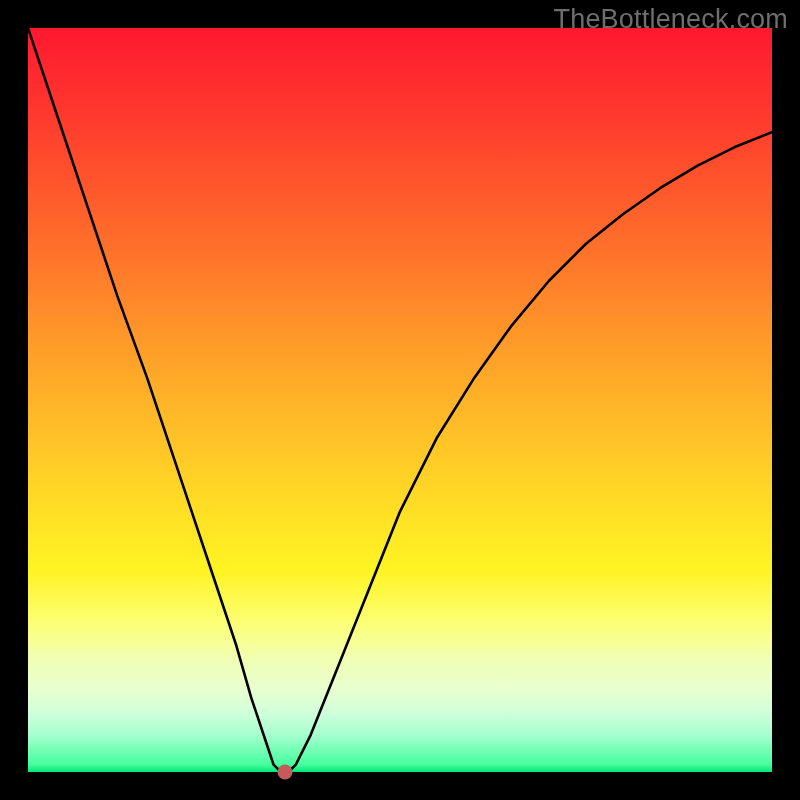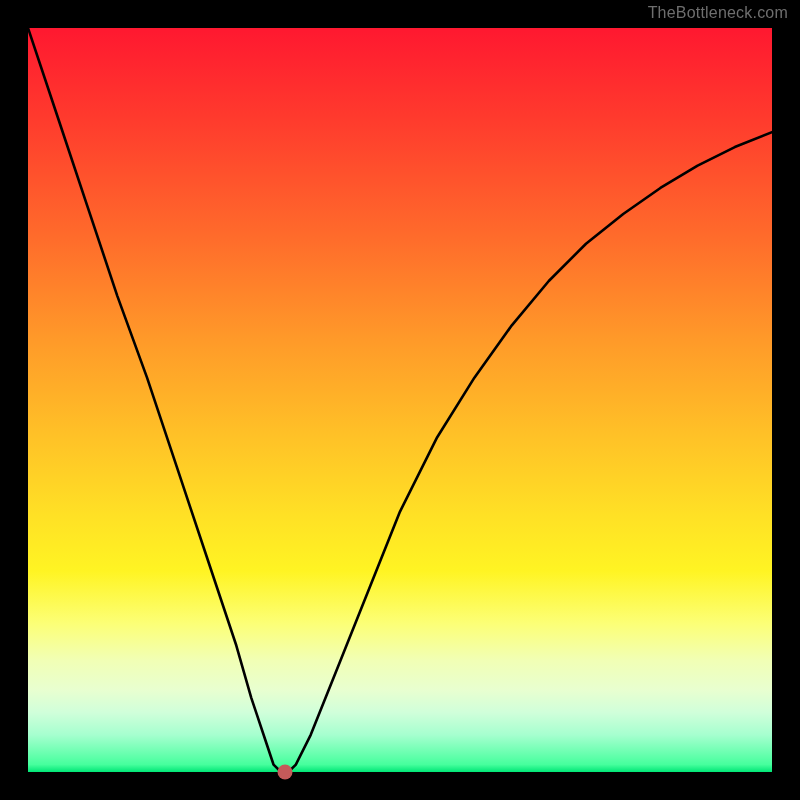--- a/index.html
+++ b/index.html
@@ -15,21 +15,21 @@
     position: relative;
     width: 800px;
     height: 800px;
     background: #000;
   }
   .watermark {
     position: absolute;
     top: 4px;
     right: 12px;
     color: #6e6e6e;
-    font-size: 16px;
+    font-size: 27px;
     z-index: 5;
     letter-spacing: 0.2px;
   }
   .plot {
     position: absolute;
     left: 28px;
     top: 28px;
     width: 744px;
     height: 744px;
     background: linear-gradient(

